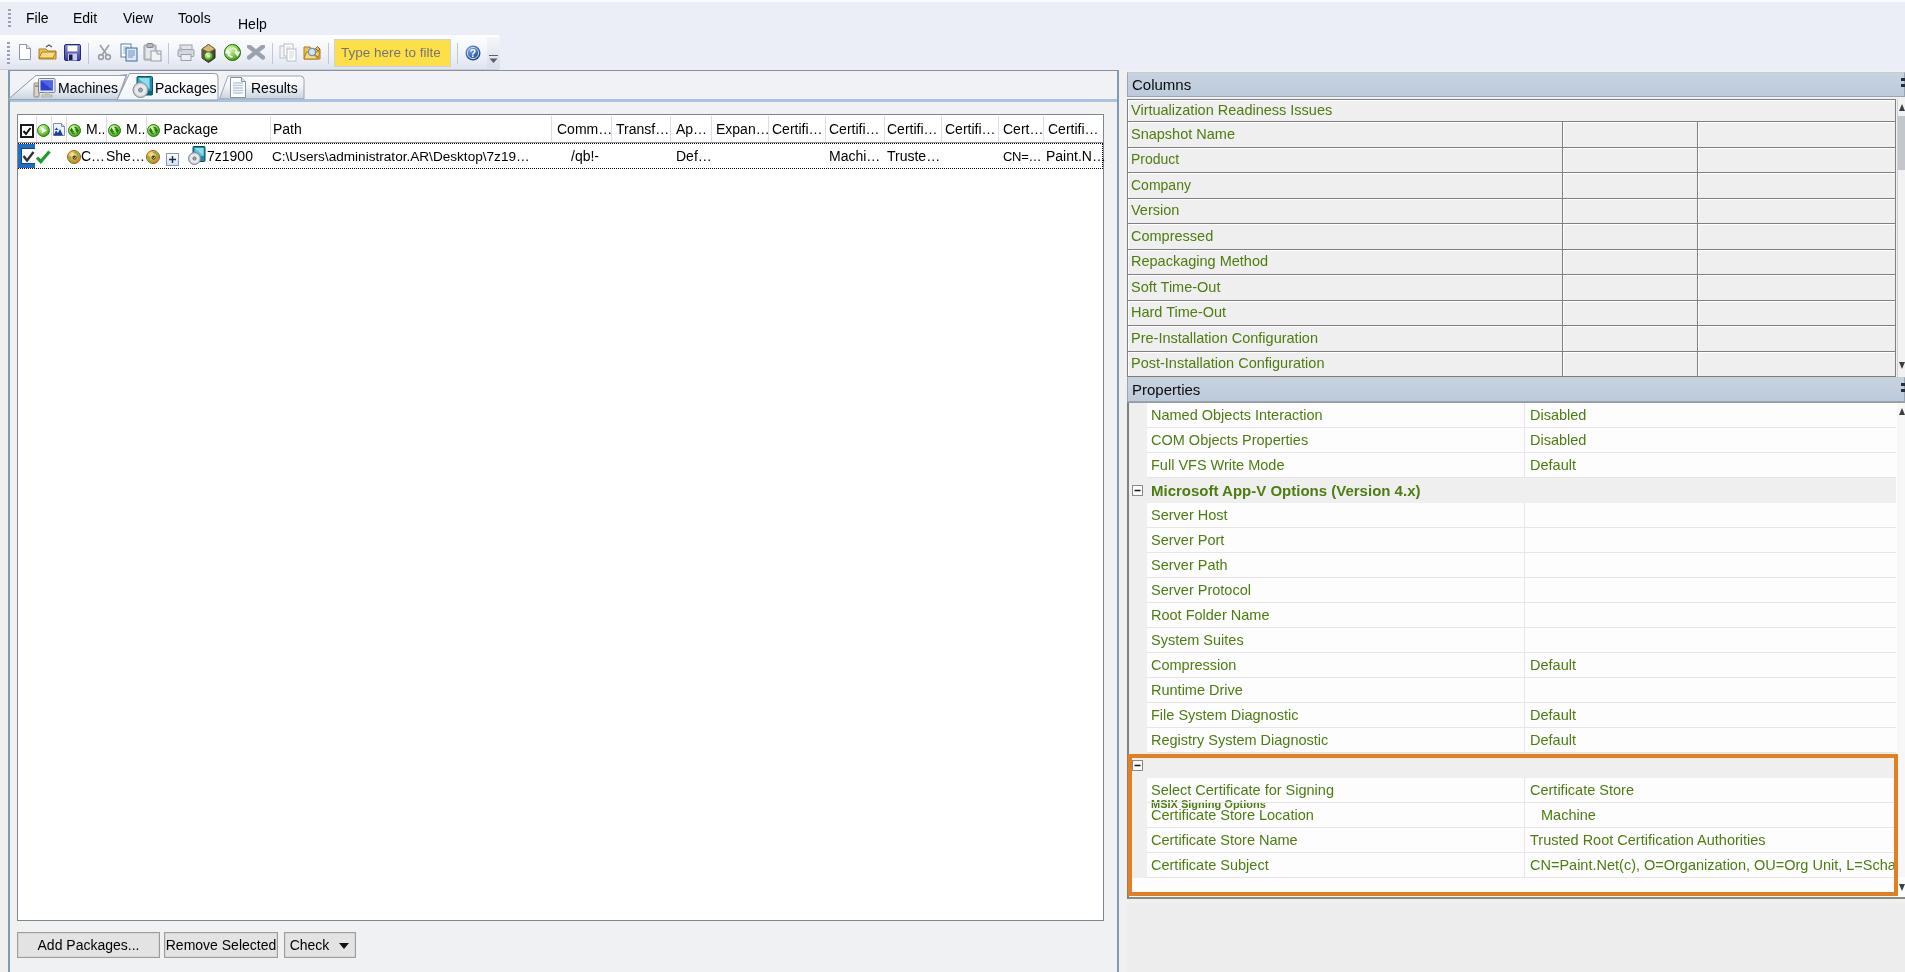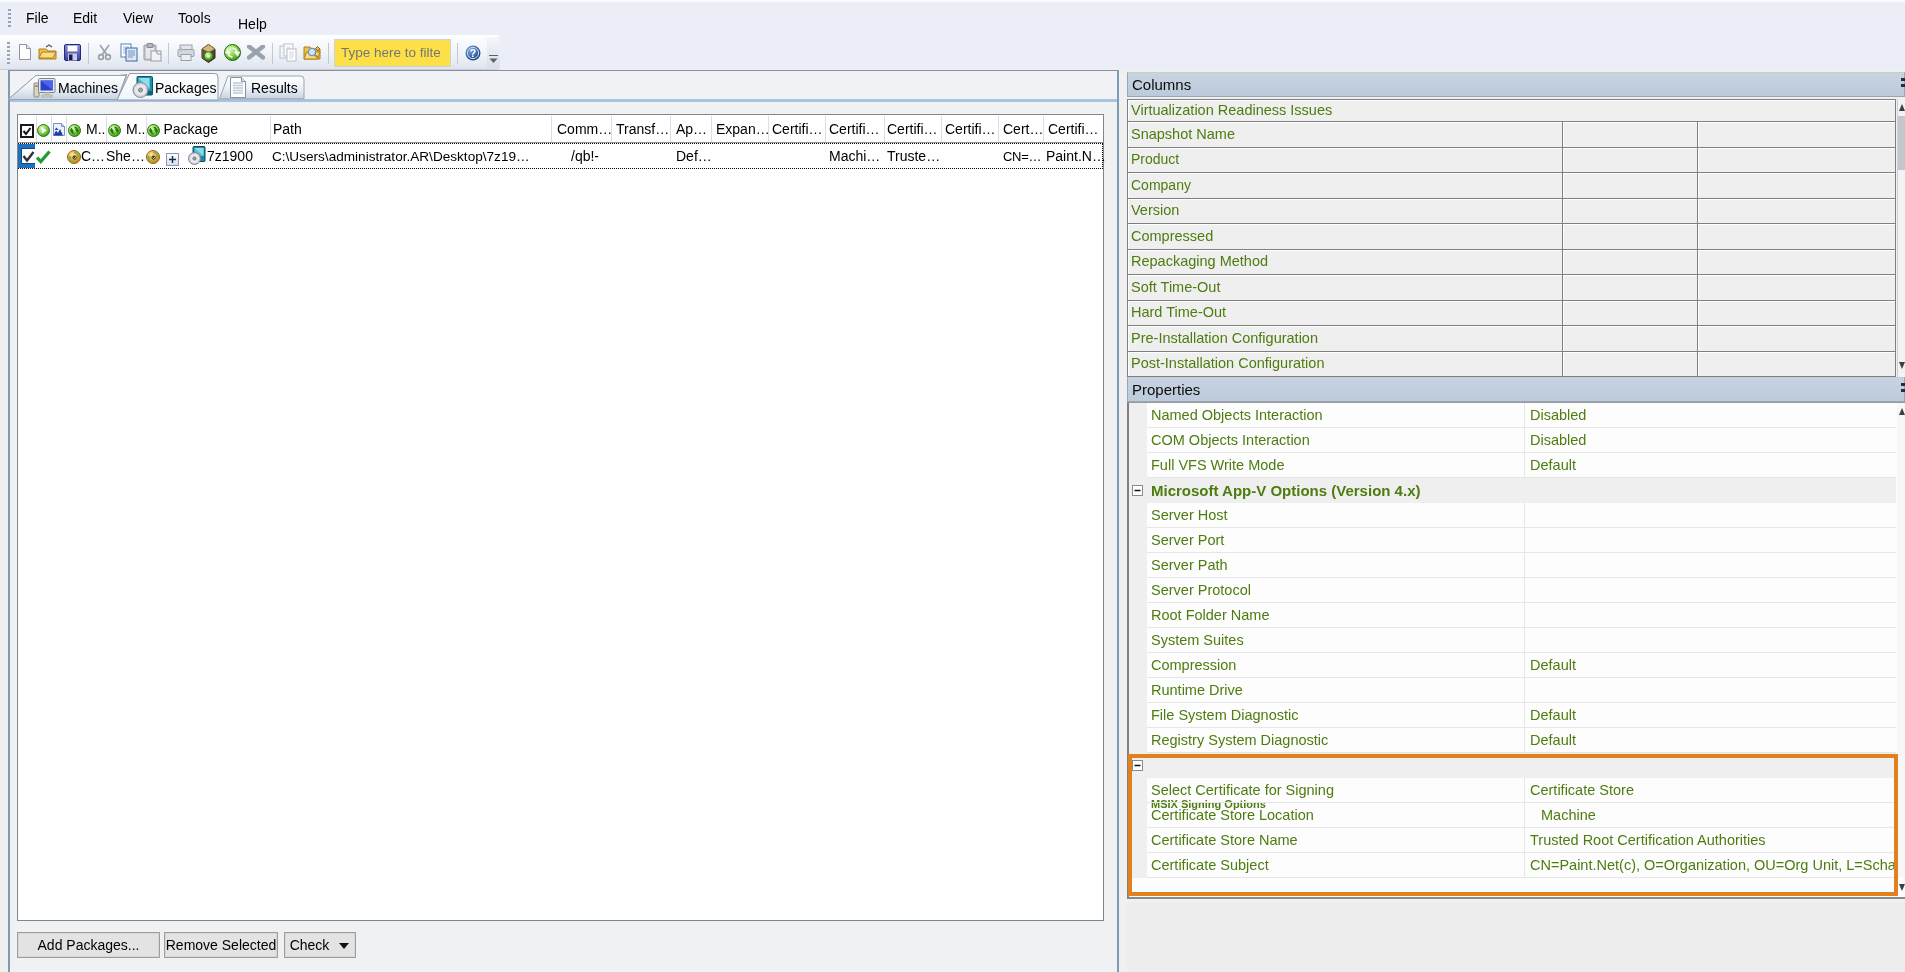--- a/index.html
+++ b/index.html
@@ -362,21 +362,21 @@
 <div class="a" style="left:1127px;top:377px;width:778px;height:25px;background:linear-gradient(180deg,#c8d3e0 0,#bccadb 100%);border:1px solid #98a5b4;border-top-color:#c6cdd6;font-size:15px;color:#0a0a0a;display:flex;align-items:center;padding-left:4px">Properties</div>
 <div class="a" style="left:1901px;top:383px;width:4px;height:3px;background:#2a2e34"></div>
 <div class="a" style="left:1901px;top:389px;width:4px;height:3px;background:#2a2e34"></div>
 <div class="a" style="left:1127px;top:402px;width:778px;height:497px;background:#fdfdfd;border-left:2px solid #808080;border-top:1px solid #9a9a9a;border-bottom:2px solid #8a8a8a"></div>
 <div class="a" style="left:1129px;top:403px;width:18px;height:475px;background:#efefef"></div>
 <div class="a" style="left:1524px;top:403px;width:1px;height:475px;background:#e6e6e6"></div>
 <div class="a" style="left:1147px;top:403.3px;width:748.5px;height:25px;border-bottom:1px solid #e6e6e6;overflow:hidden"></div>
 <div class="ctx" style="left:1151px;top:407.3px">Named Objects Interaction</div>
 <div class="ctx" style="left:1530px;top:407.3px">Disabled</div>
 <div class="a" style="left:1147px;top:428.3px;width:748.5px;height:25px;border-bottom:1px solid #e6e6e6;overflow:hidden"></div>
-<div class="ctx" style="left:1151px;top:432.3px">COM Objects Interaction</div>
+<div class="ctx" style="left:1151px;top:432.3px">COM Objects Properties</div>
 <div class="ctx" style="left:1530px;top:432.3px">Disabled</div>
 <div class="a" style="left:1147px;top:453.3px;width:748.5px;height:25px;border-bottom:1px solid #e6e6e6;overflow:hidden"></div>
 <div class="ctx" style="left:1151px;top:457.3px">Full VFS Write Mode</div>
 <div class="ctx" style="left:1530px;top:457.3px">Default</div>
 <div class="a" style="left:1129px;top:478.3px;width:766.5px;height:25px;background:#efefef"></div>
 <div class="a" style="left:1131.5px;top:485.3px;width:11px;height:11px;background:#fff;border:1px solid #8a8a8a"></div>
 <svg class="a" style="left:1131.5px;top:485.3px" width="11" height="11">
     <path d="M2.5 5.5h6" stroke="#111" stroke-width="1.5"></path>
   </svg>
 <div class="ctx" style="left:1151px;top:482.3px;font-weight:bold;font-size:15px">Microsoft App-V Options (Version 4.x)</div>

